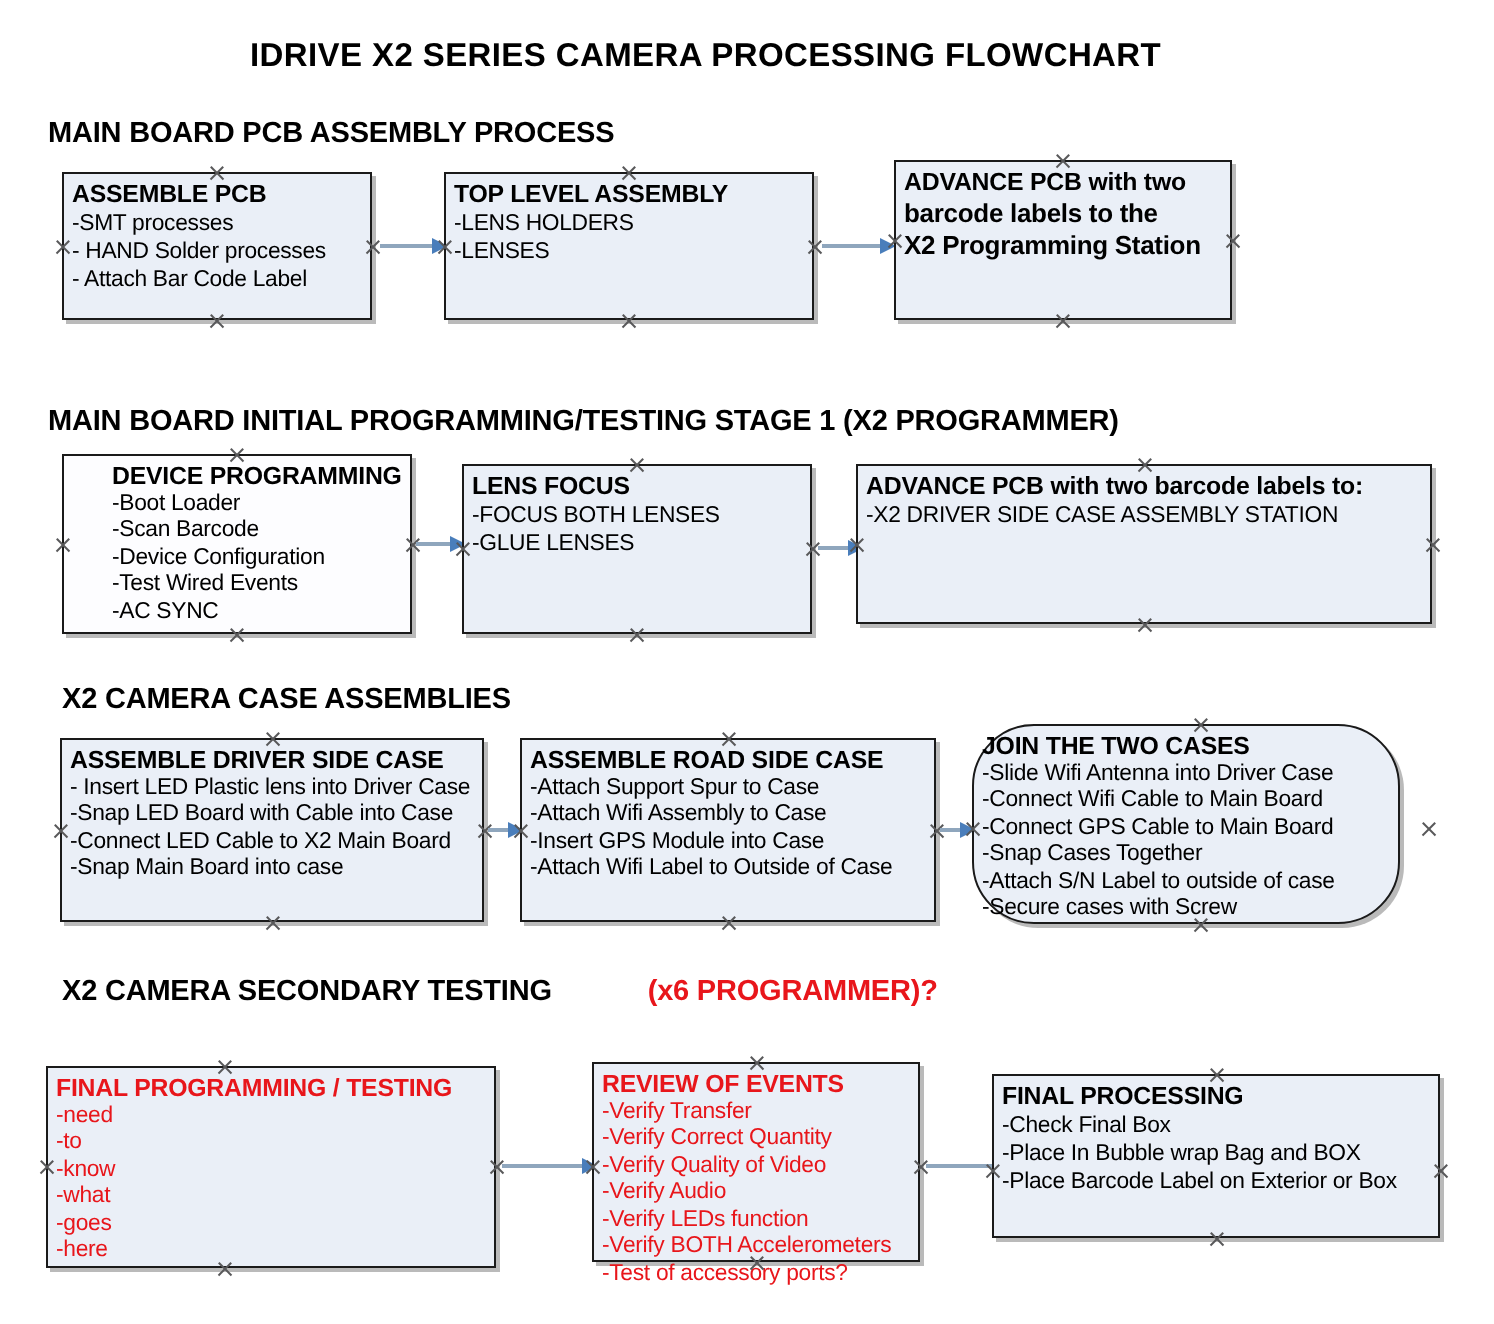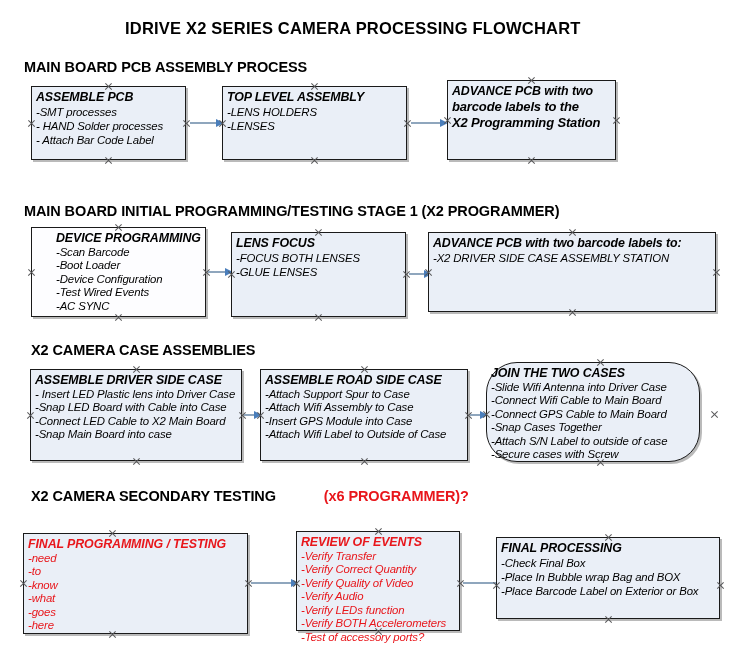--- a/index.html
+++ b/index.html
@@ -43,21 +43,20 @@
 
   
   .node {
     position: absolute;
     background: #eaeff7;
     border: 1.4px solid #1a1a1a;
     box-sizing: border-box;
     box-shadow: 2px 2px 0 0 rgba(130,130,130,0.55);
     padding: 3px 3px 2px 4px;
     overflow: visible;
-    font-style: italic;
   }
   .node.white-fill {
     background: #fdfdff;
     padding-left: 24px;
   }
   .node .n-title {
     font-size: 12.4px;
     font-weight: bold;
     line-height: 14.5px;
     white-space: nowrap;
@@ -162,22 +161,22 @@
   <div class="handle" style="left:531px; top:160px;"></div>
   <div class="handle" style="left:447px; top:120px;"></div>
   <div class="handle" style="left:616px; top:120px;"></div>
 
   <div class="abs section-title" style="left:24px; top:203px;">
     <span>MAIN BOARD INITIAL PROGRAMMING/TESTING STAGE 1 (X2 PROGRAMMER)</span><span class="accent"></span>
   </div>
 
   <div class="node white-fill tight" style="left:31px; top:227px; width:175px; height:90px;">
     <div class="n-title">DEVICE PROGRAMMING</div>
+    <div class="n-line">-Boot Loader</div>
     <div class="n-line">-Scan Barcode</div>
-    <div class="n-line">-Boot Loader</div>
     <div class="n-line">-Device Configuration</div>
     <div class="n-line">-Test Wired Events</div>
     <div class="n-line">-AC SYNC</div>
   </div>
   <div class="handle" style="left:118px; top:227px;"></div>
   <div class="handle" style="left:118px; top:317px;"></div>
   <div class="handle" style="left:31px; top:272px;"></div>
   <div class="handle" style="left:206px; top:272px;"></div>
 
   <div class="arrow-line" style="left:208px; top:271px; width:20px;"></div>

